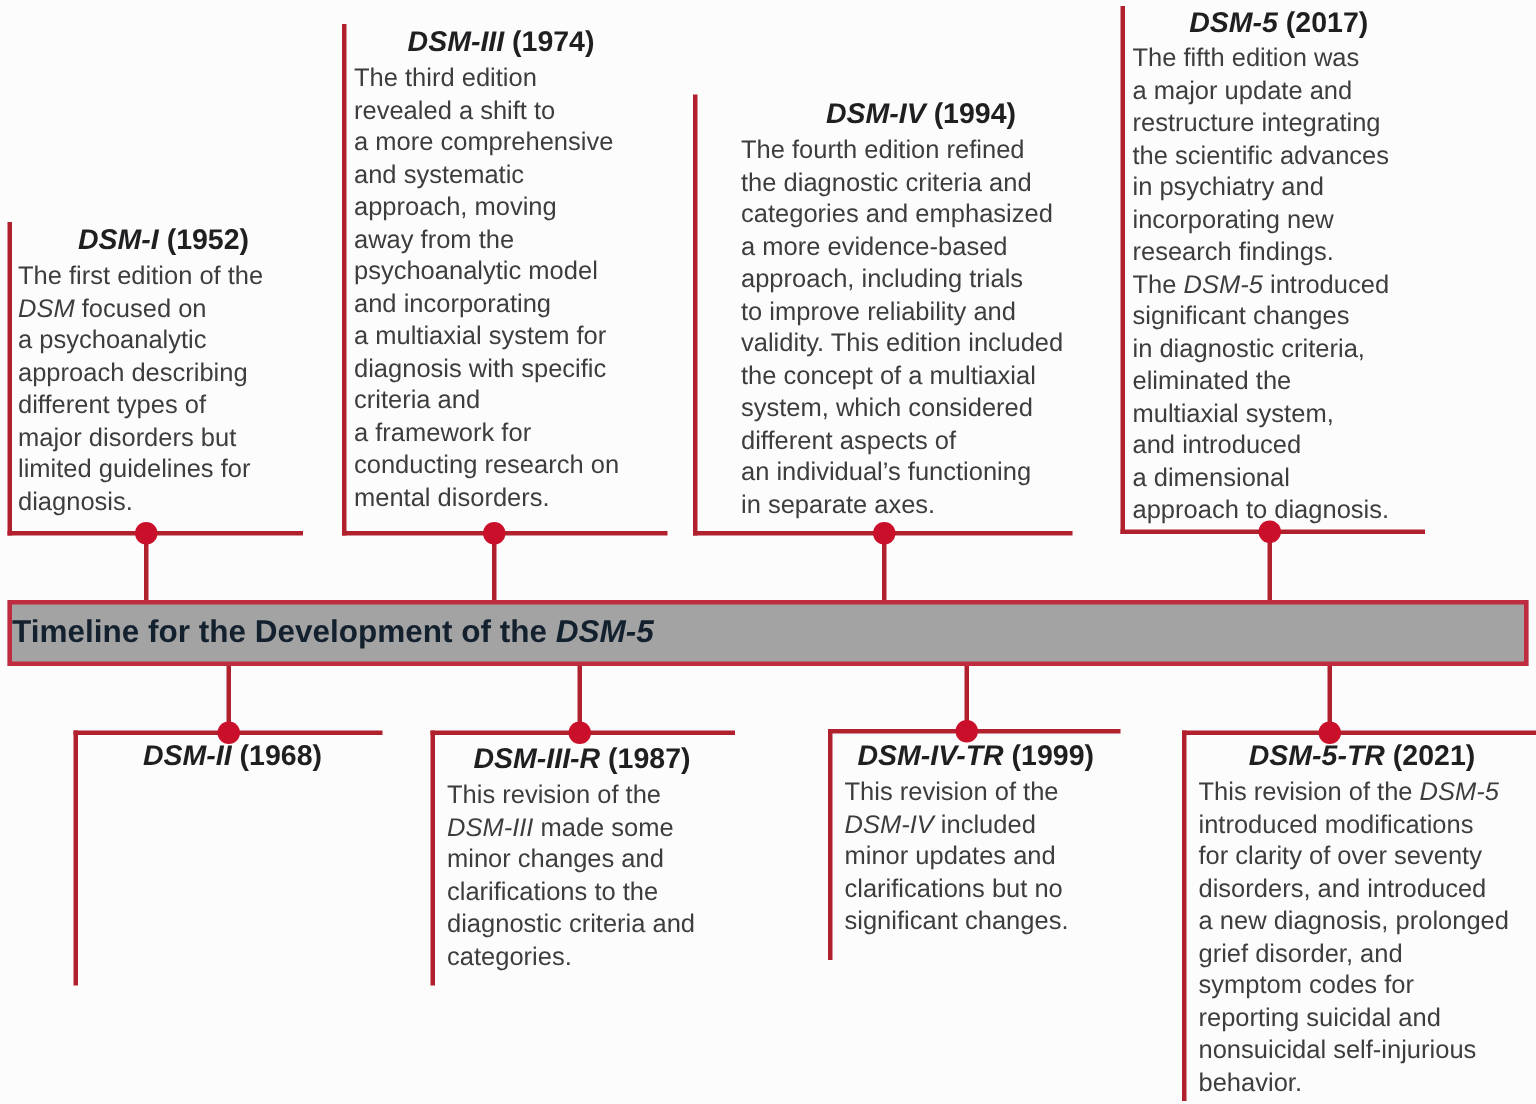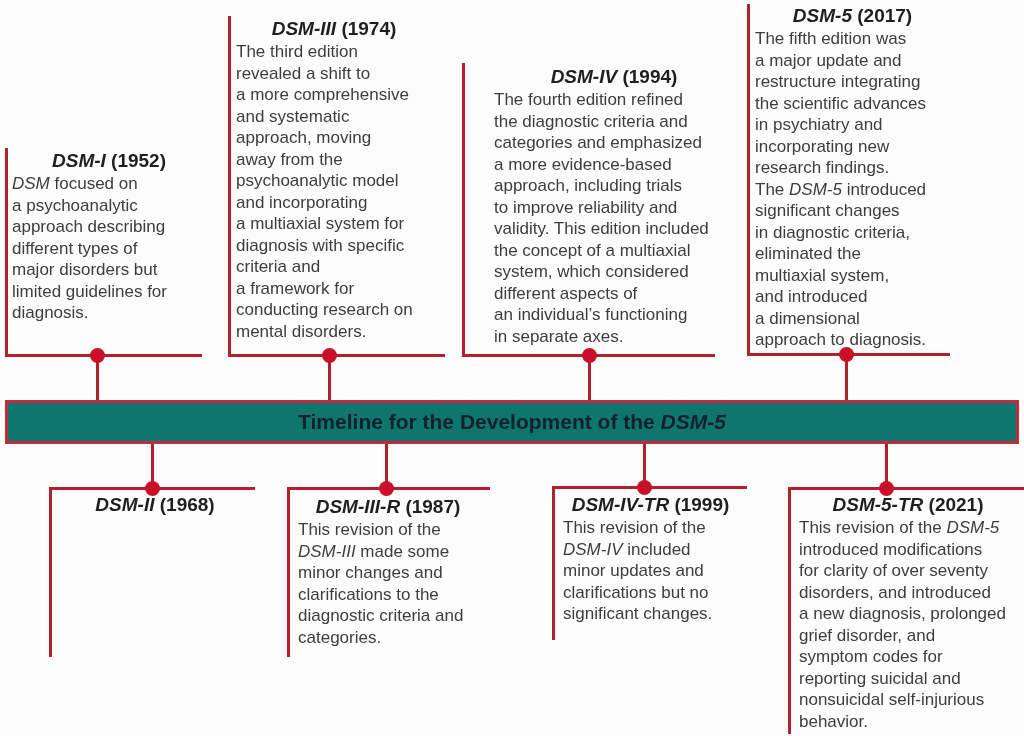--- a/index.html
+++ b/index.html
@@ -57,25 +57,25 @@
     white-space:pre-line;
   }
   .body i{font-style:italic;}
   
   .banner{
     position:absolute;
     left:5px;
     top:400px;
     width:1008px;
     height:38px;
-    background:#0f766e;
+    background:#a3a3a3;
     border:3px solid #bf2c3f;
     display:flex;
     align-items:center;
-    justify-content:center;
+    justify-content:flex-start;
     z-index:2;
   }
   .banner-title{
     font-size:21px;
     font-weight:700;
     color:#13202e;
     white-space:nowrap;
   }
   .banner-title em{font-style:italic;font-weight:700;}
 </style>
@@ -84,21 +84,22 @@
 
 <div class="diagram">
 
   <section>
     <span class="vline" style="left:5px;top:148px;height:209px"></span>
     <span class="hline" style="left:5px;top:354px;width:197px"></span>
     <span class="stem" style="left:96px;top:355px;height:48px"></span>
     <span class="dot" style="left:90px;top:348px"></span>
     <div class="text" style="left:12px;top:150px;width:194px">
       <h3 class="title"><span class="tname">DSM-I</span> <span class="tyear">(1952)</span></h3>
-      <p class="body"><i>DSM</i><span> focused on
+      <p class="body"><span>The first edition of the
+</span><i>DSM</i><span> focused on
 a psychoanalytic
 approach describing
 different types of
 major disorders but
 limited guidelines for
 diagnosis.</span></p>
     </div>
   </section>
 
   <section>

